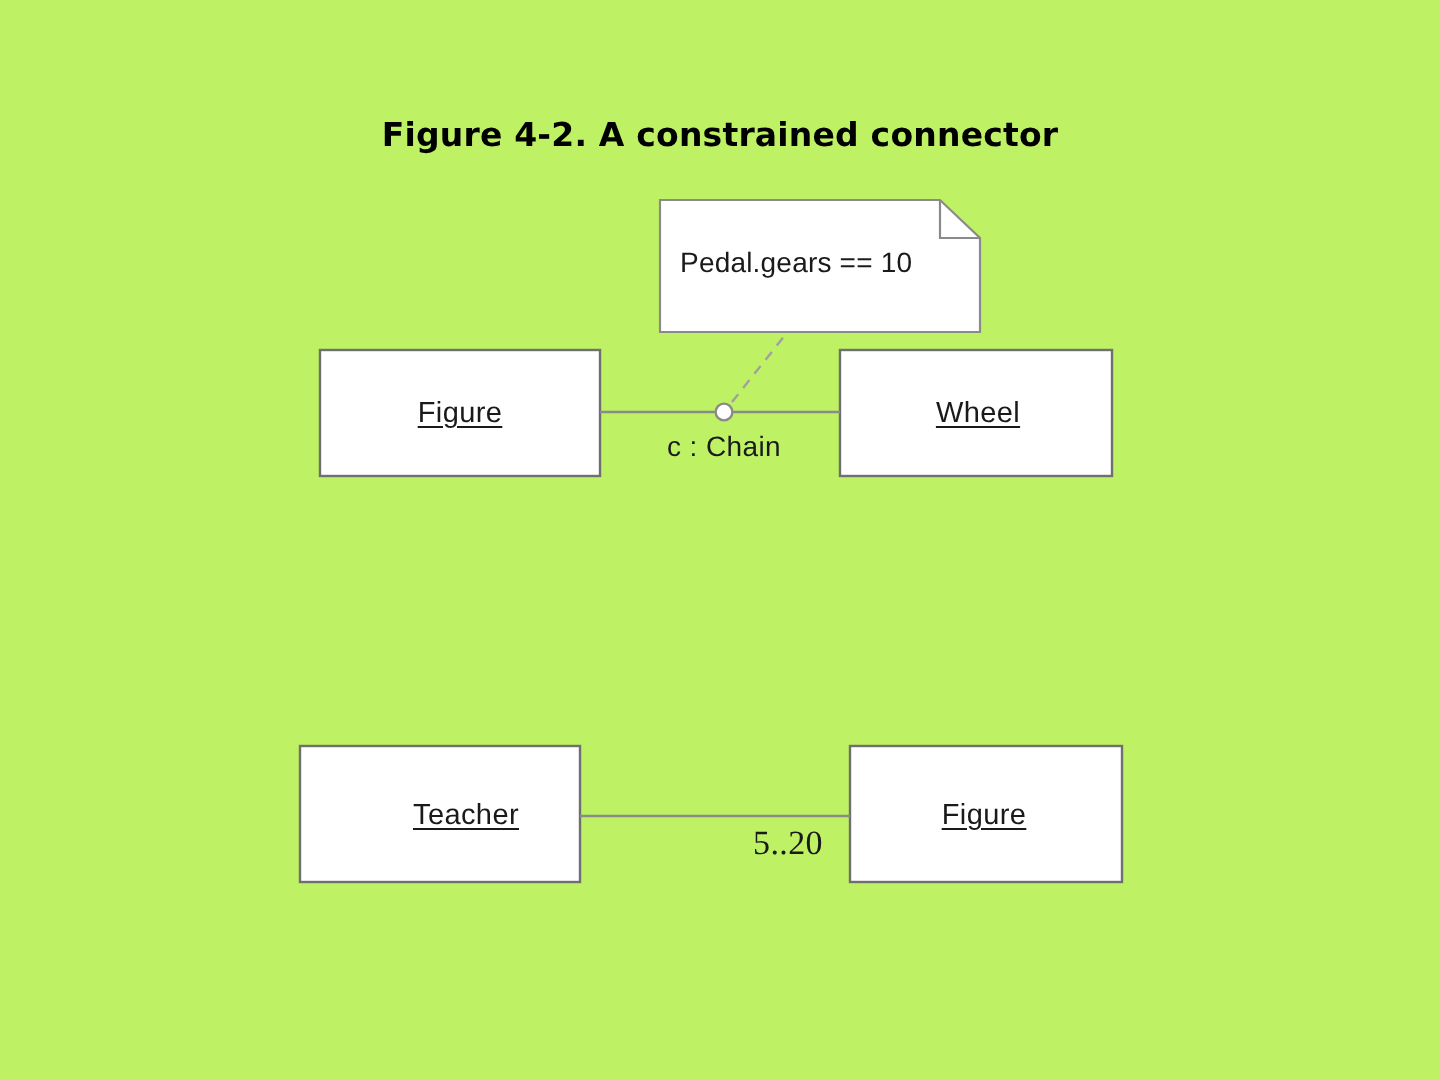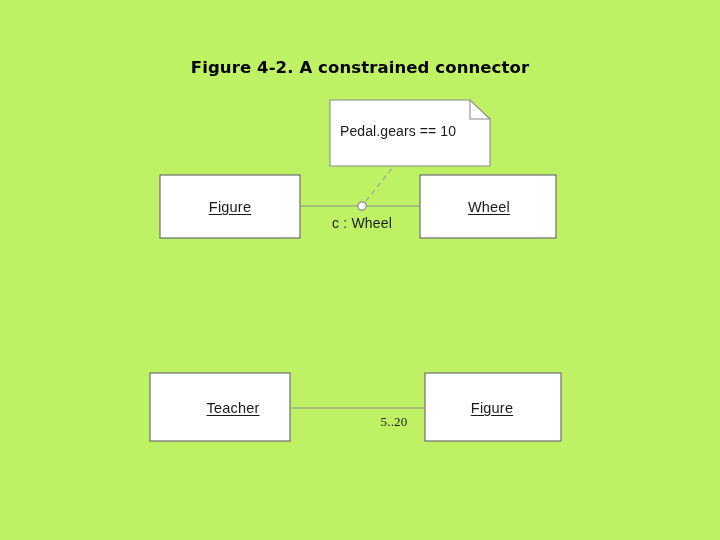--- a/index.html
+++ b/index.html
@@ -66,21 +66,21 @@
     letter-spacing: 0.1px;
     transform: translate(0, -50%);
   }
   .conn-label {
     font-size: 14px;
     letter-spacing: 0.2px;
     transform: translate(-50%, -50%);
   }
   .mult-label {
     font-family: "Liberation Serif", serif;
-    font-size: 13px;
+    font-size: 17px;
     letter-spacing: 0.2px;
     transform: translate(-50%, -50%);
   }
 </style>
 </head>
 <body>
 
 <div id="page">
 
   <div class="figure-title">Figure 4-2. A constrained connector</div>
@@ -108,21 +108,21 @@
 
     <line x1="290" y1="408" x2="425" y2="408" stroke="#8a8a8a" stroke-width="1.2"></line>
   </svg>
 
   <div class="lbl note-text" style="left:340px; top:131px;">Pedal.gears == 10</div>
 
   <div class="lbl class-name" style="left:230px; top:207px;">Figure</div>
 
   <div class="lbl class-name" style="left:489px; top:207px;">Wheel</div>
 
-  <div class="lbl conn-label" style="left:362px; top:223px;">c : Wheel</div>
+  <div class="lbl conn-label" style="left:362px; top:223px;">c : Chain</div>
 
   <div class="lbl class-name" style="left:233px; top:408px;">Teacher</div>
 
   <div class="lbl class-name" style="left:492px; top:408px;">Figure</div>
 
   <div class="lbl mult-label" style="left:394px; top:422px;">5..20</div>
 
 </div>
 
 </body></html>

